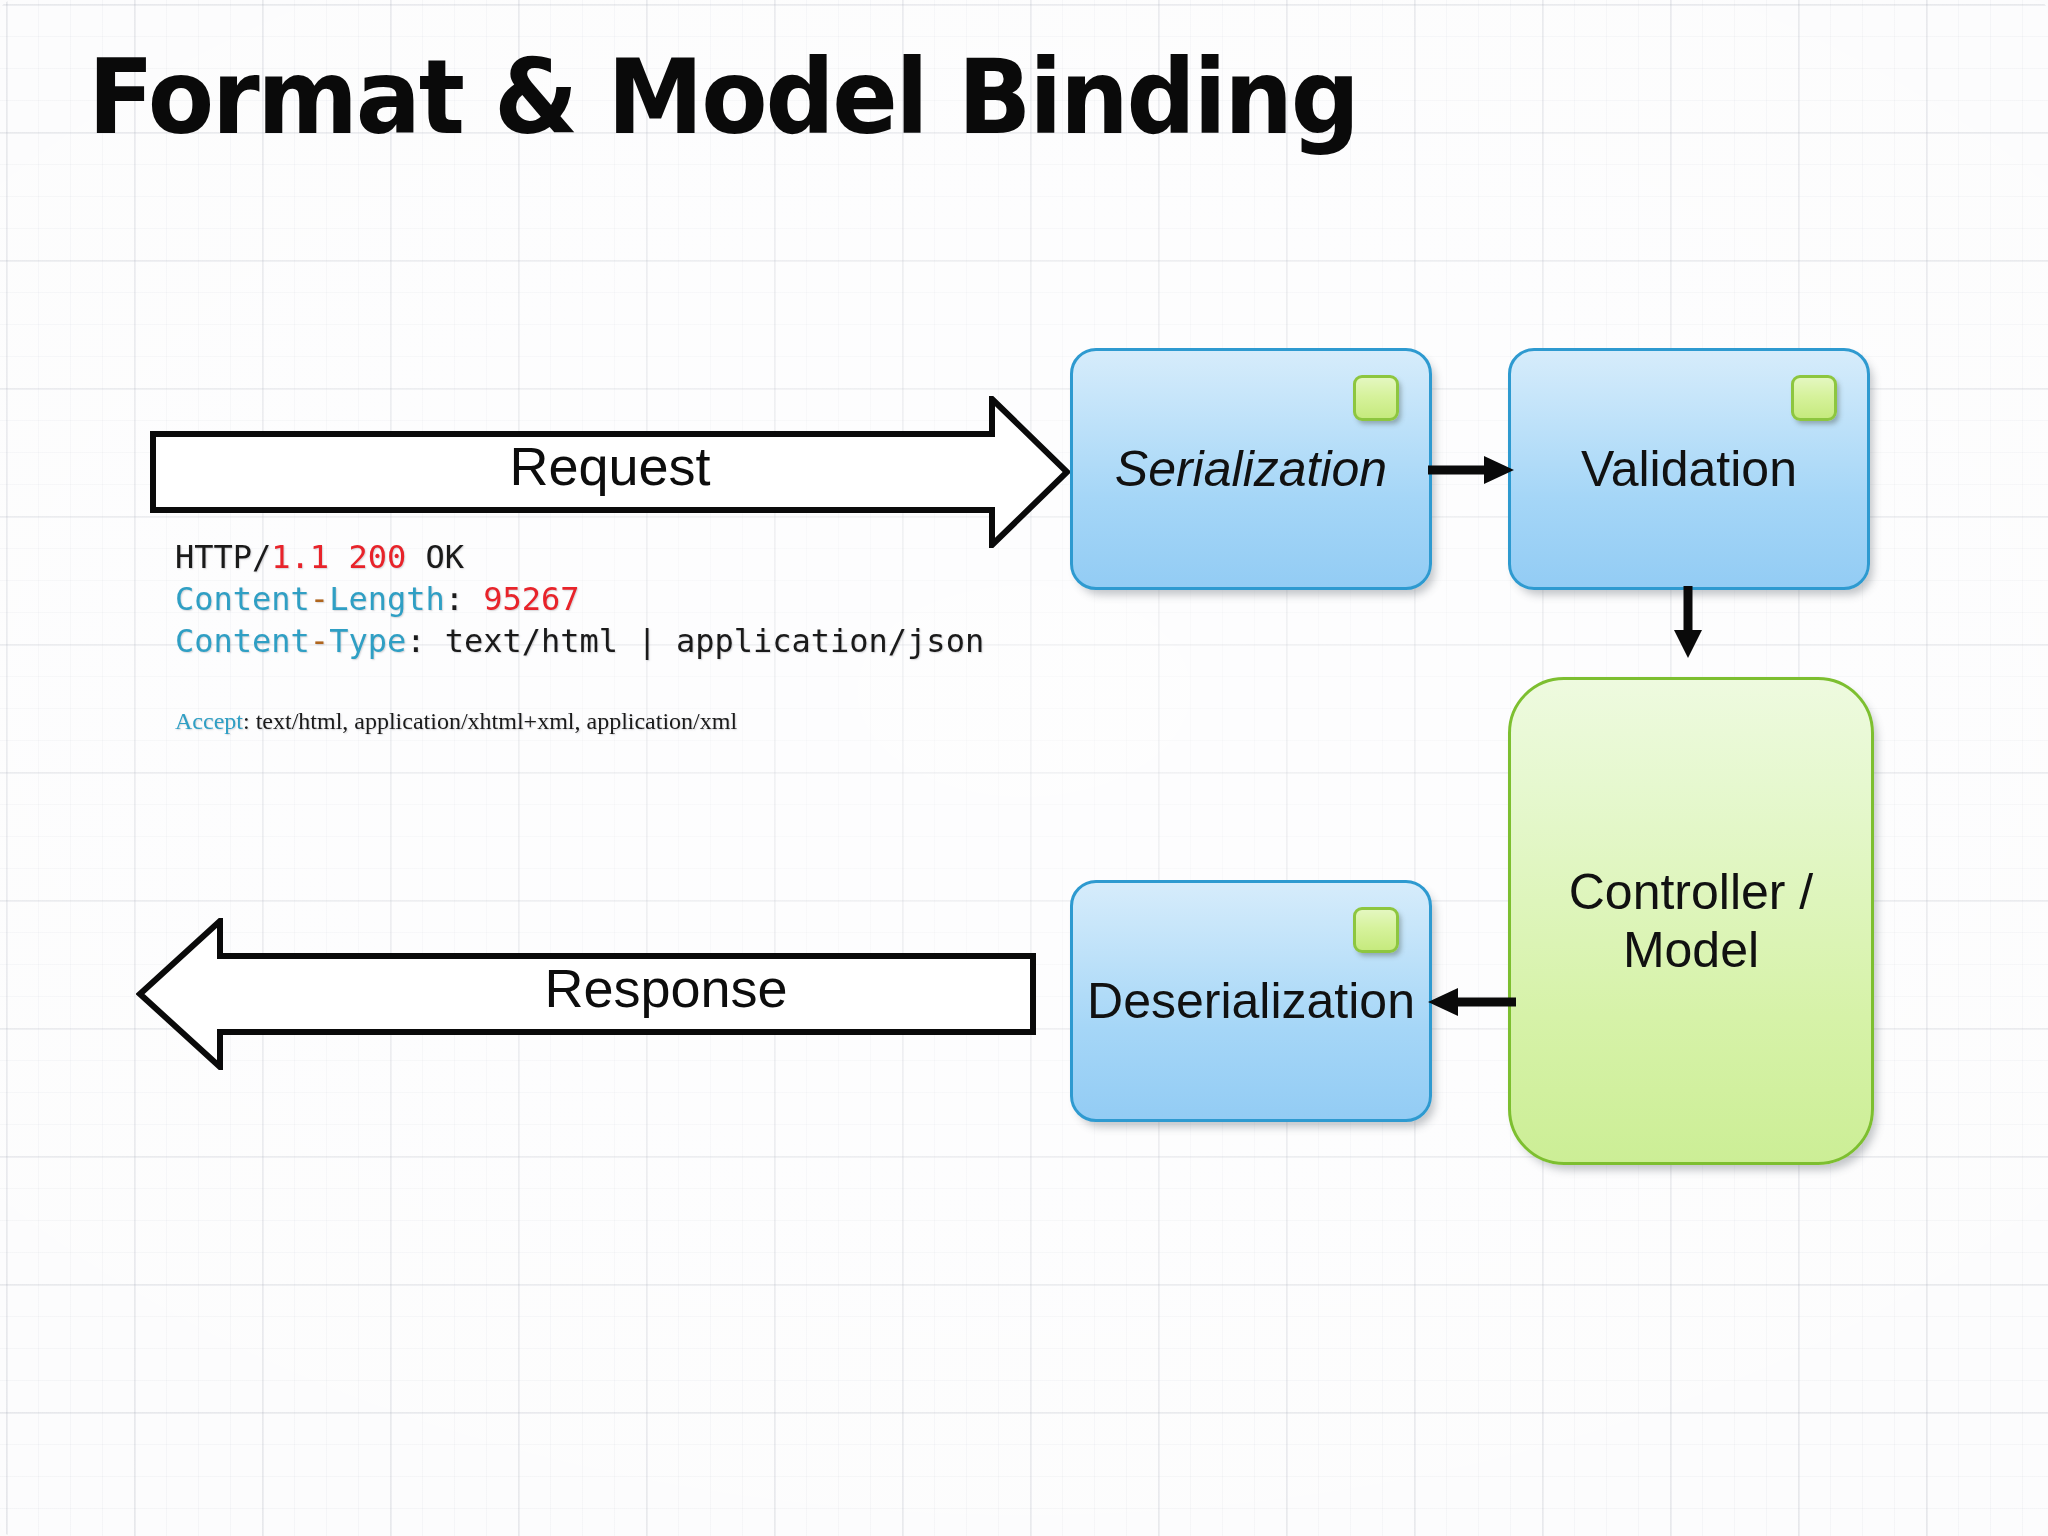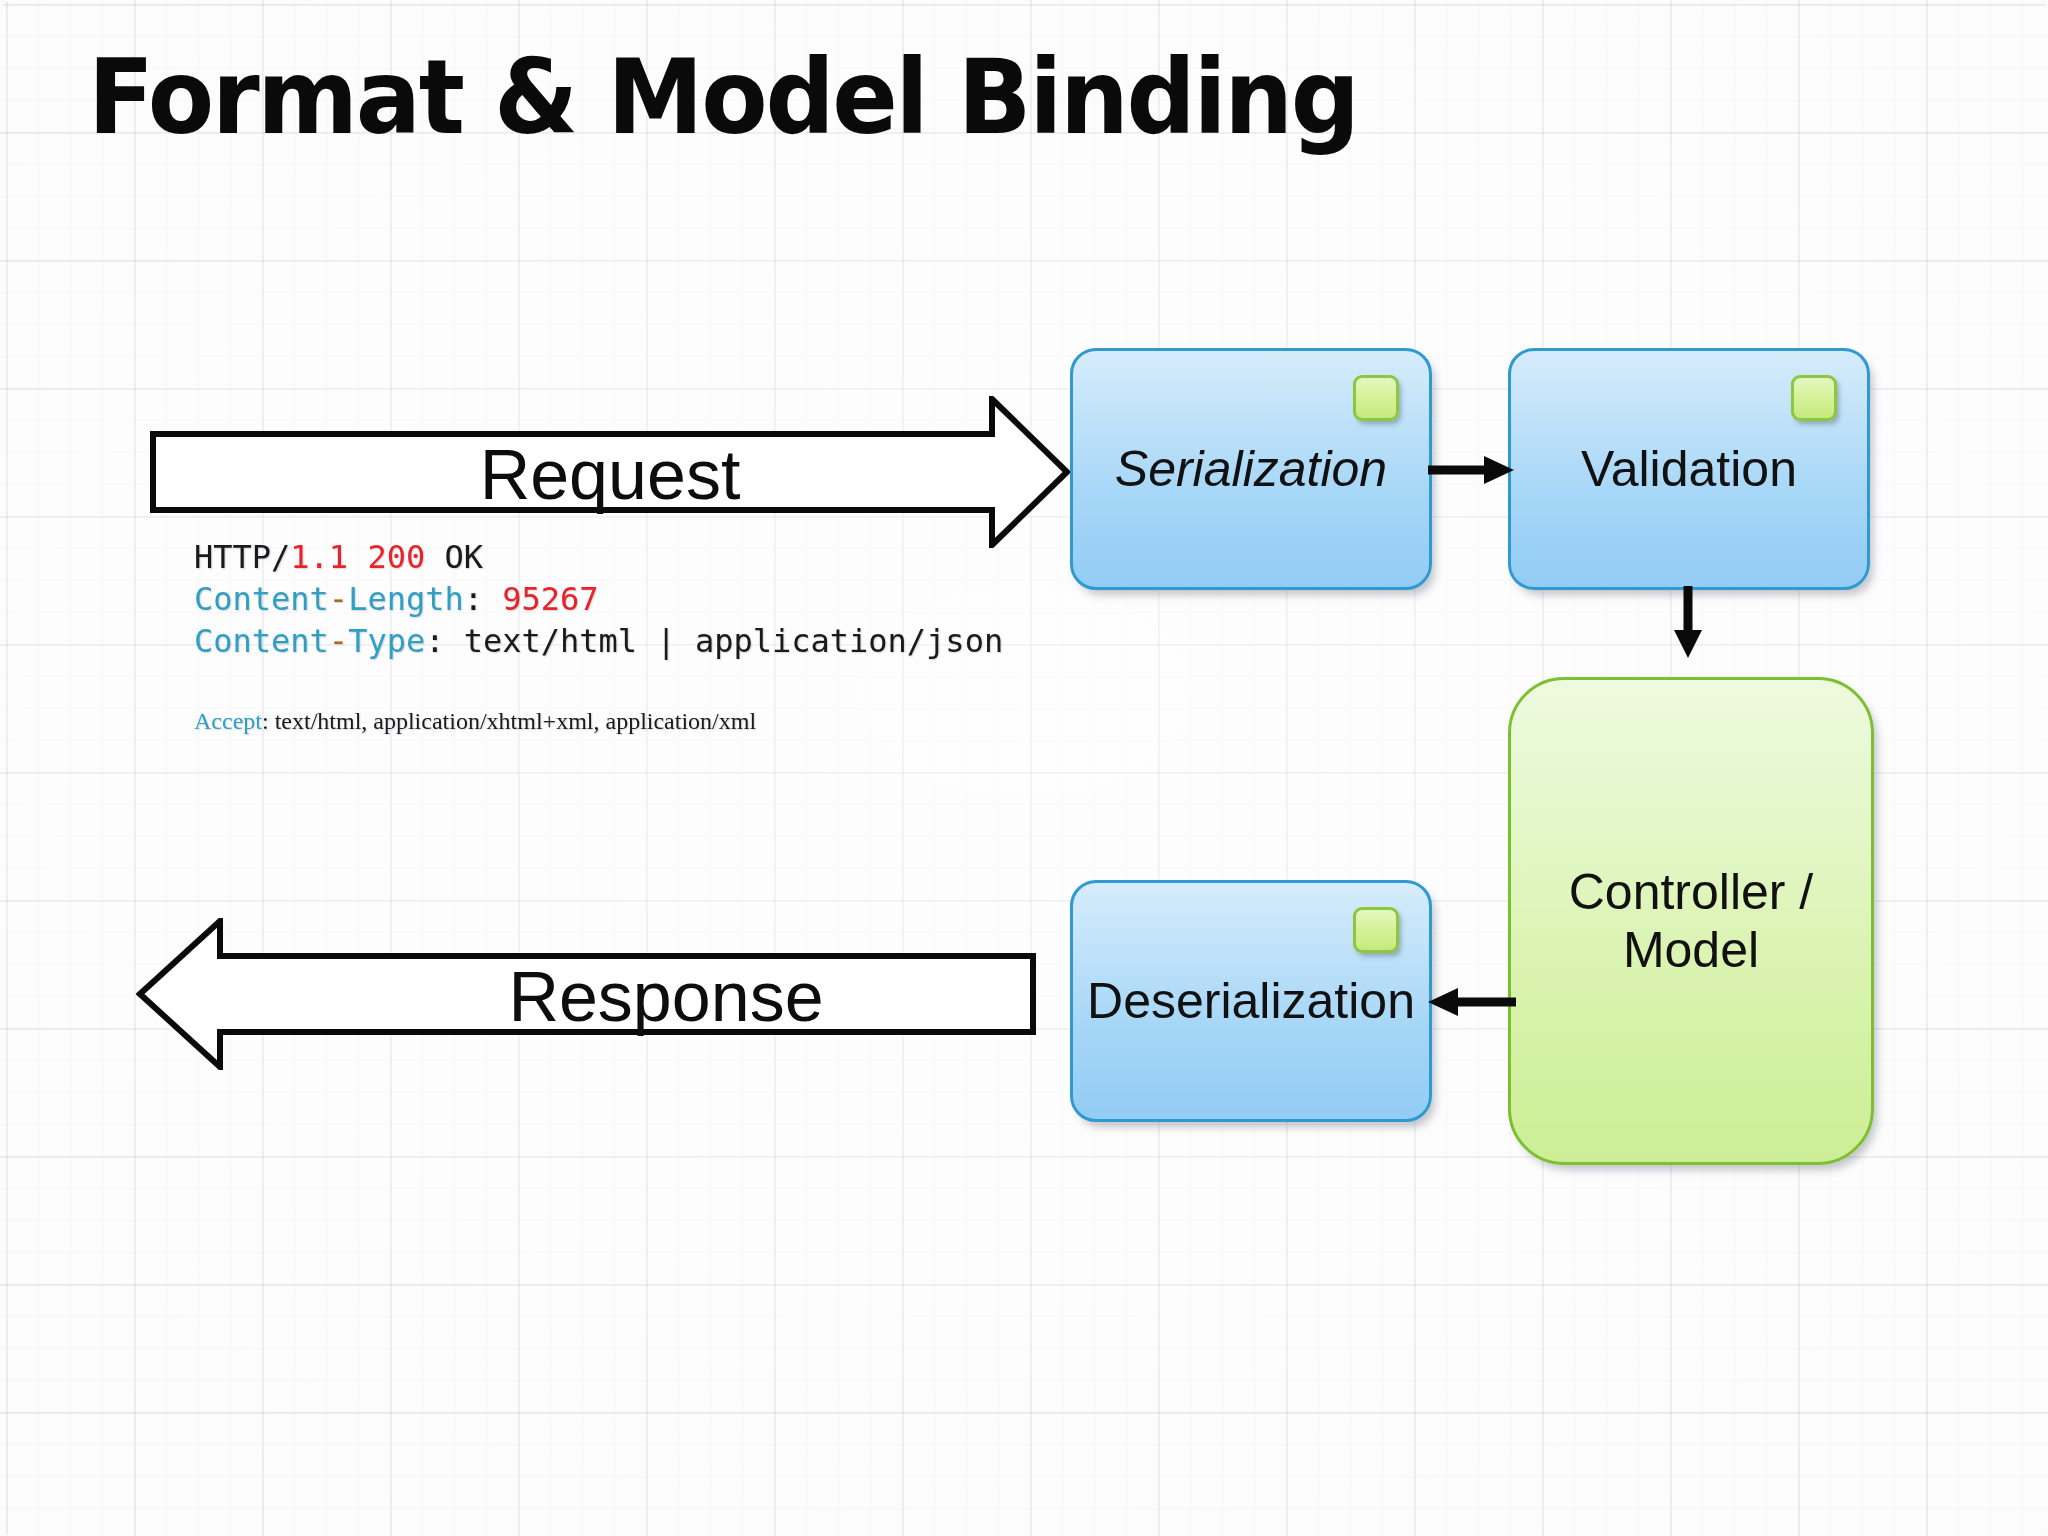--- a/index.html
+++ b/index.html
@@ -65,21 +65,21 @@
   .block-arrow {
     position: absolute;
   }
   .block-arrow svg { display: block; }
   .block-arrow .arrow-label {
     position: absolute;
     left: 0;
     width: 100%;
     text-align: center;
     font-family: "Liberation Sans", sans-serif;
-    font-size: 70px;
+    font-size: 54px;
     color: #0d0d0d;
     white-space: nowrap;
   }
 
   #request-arrow { left: 150px; top: 396px; width: 920px; height: 152px; }
   #request-arrow .arrow-label { top: 39px; padding-right: 72px; }
 
   #response-arrow { left: 136px; top: 918px; width: 900px; height: 152px; }
   #response-arrow .arrow-label { top: 39px; padding-left: 80px; }
 
@@ -90,21 +90,20 @@
     top: 536px;
     width: 940px;
   }
   .http-line {
     font-family: "DejaVu Sans Mono", monospace;
     font-size: 32px;
     line-height: 42px;
     color: #1a1a1a;
     white-space: nowrap;
     text-shadow: 1px 1px 1.5px rgba(140,140,150,0.35);
-    margin-left: 19px;
   }
   .http-line.sans {
     font-family: Liberation Serif, serif;
     font-size: 24px;
   }
   .hdr-name { color: #2f9fc4; }
   .hdr-dash { color: #b0661e; }
   .hdr-red  { color: #e8232a; }
   #accept-line { margin-top: 38px; }
 

